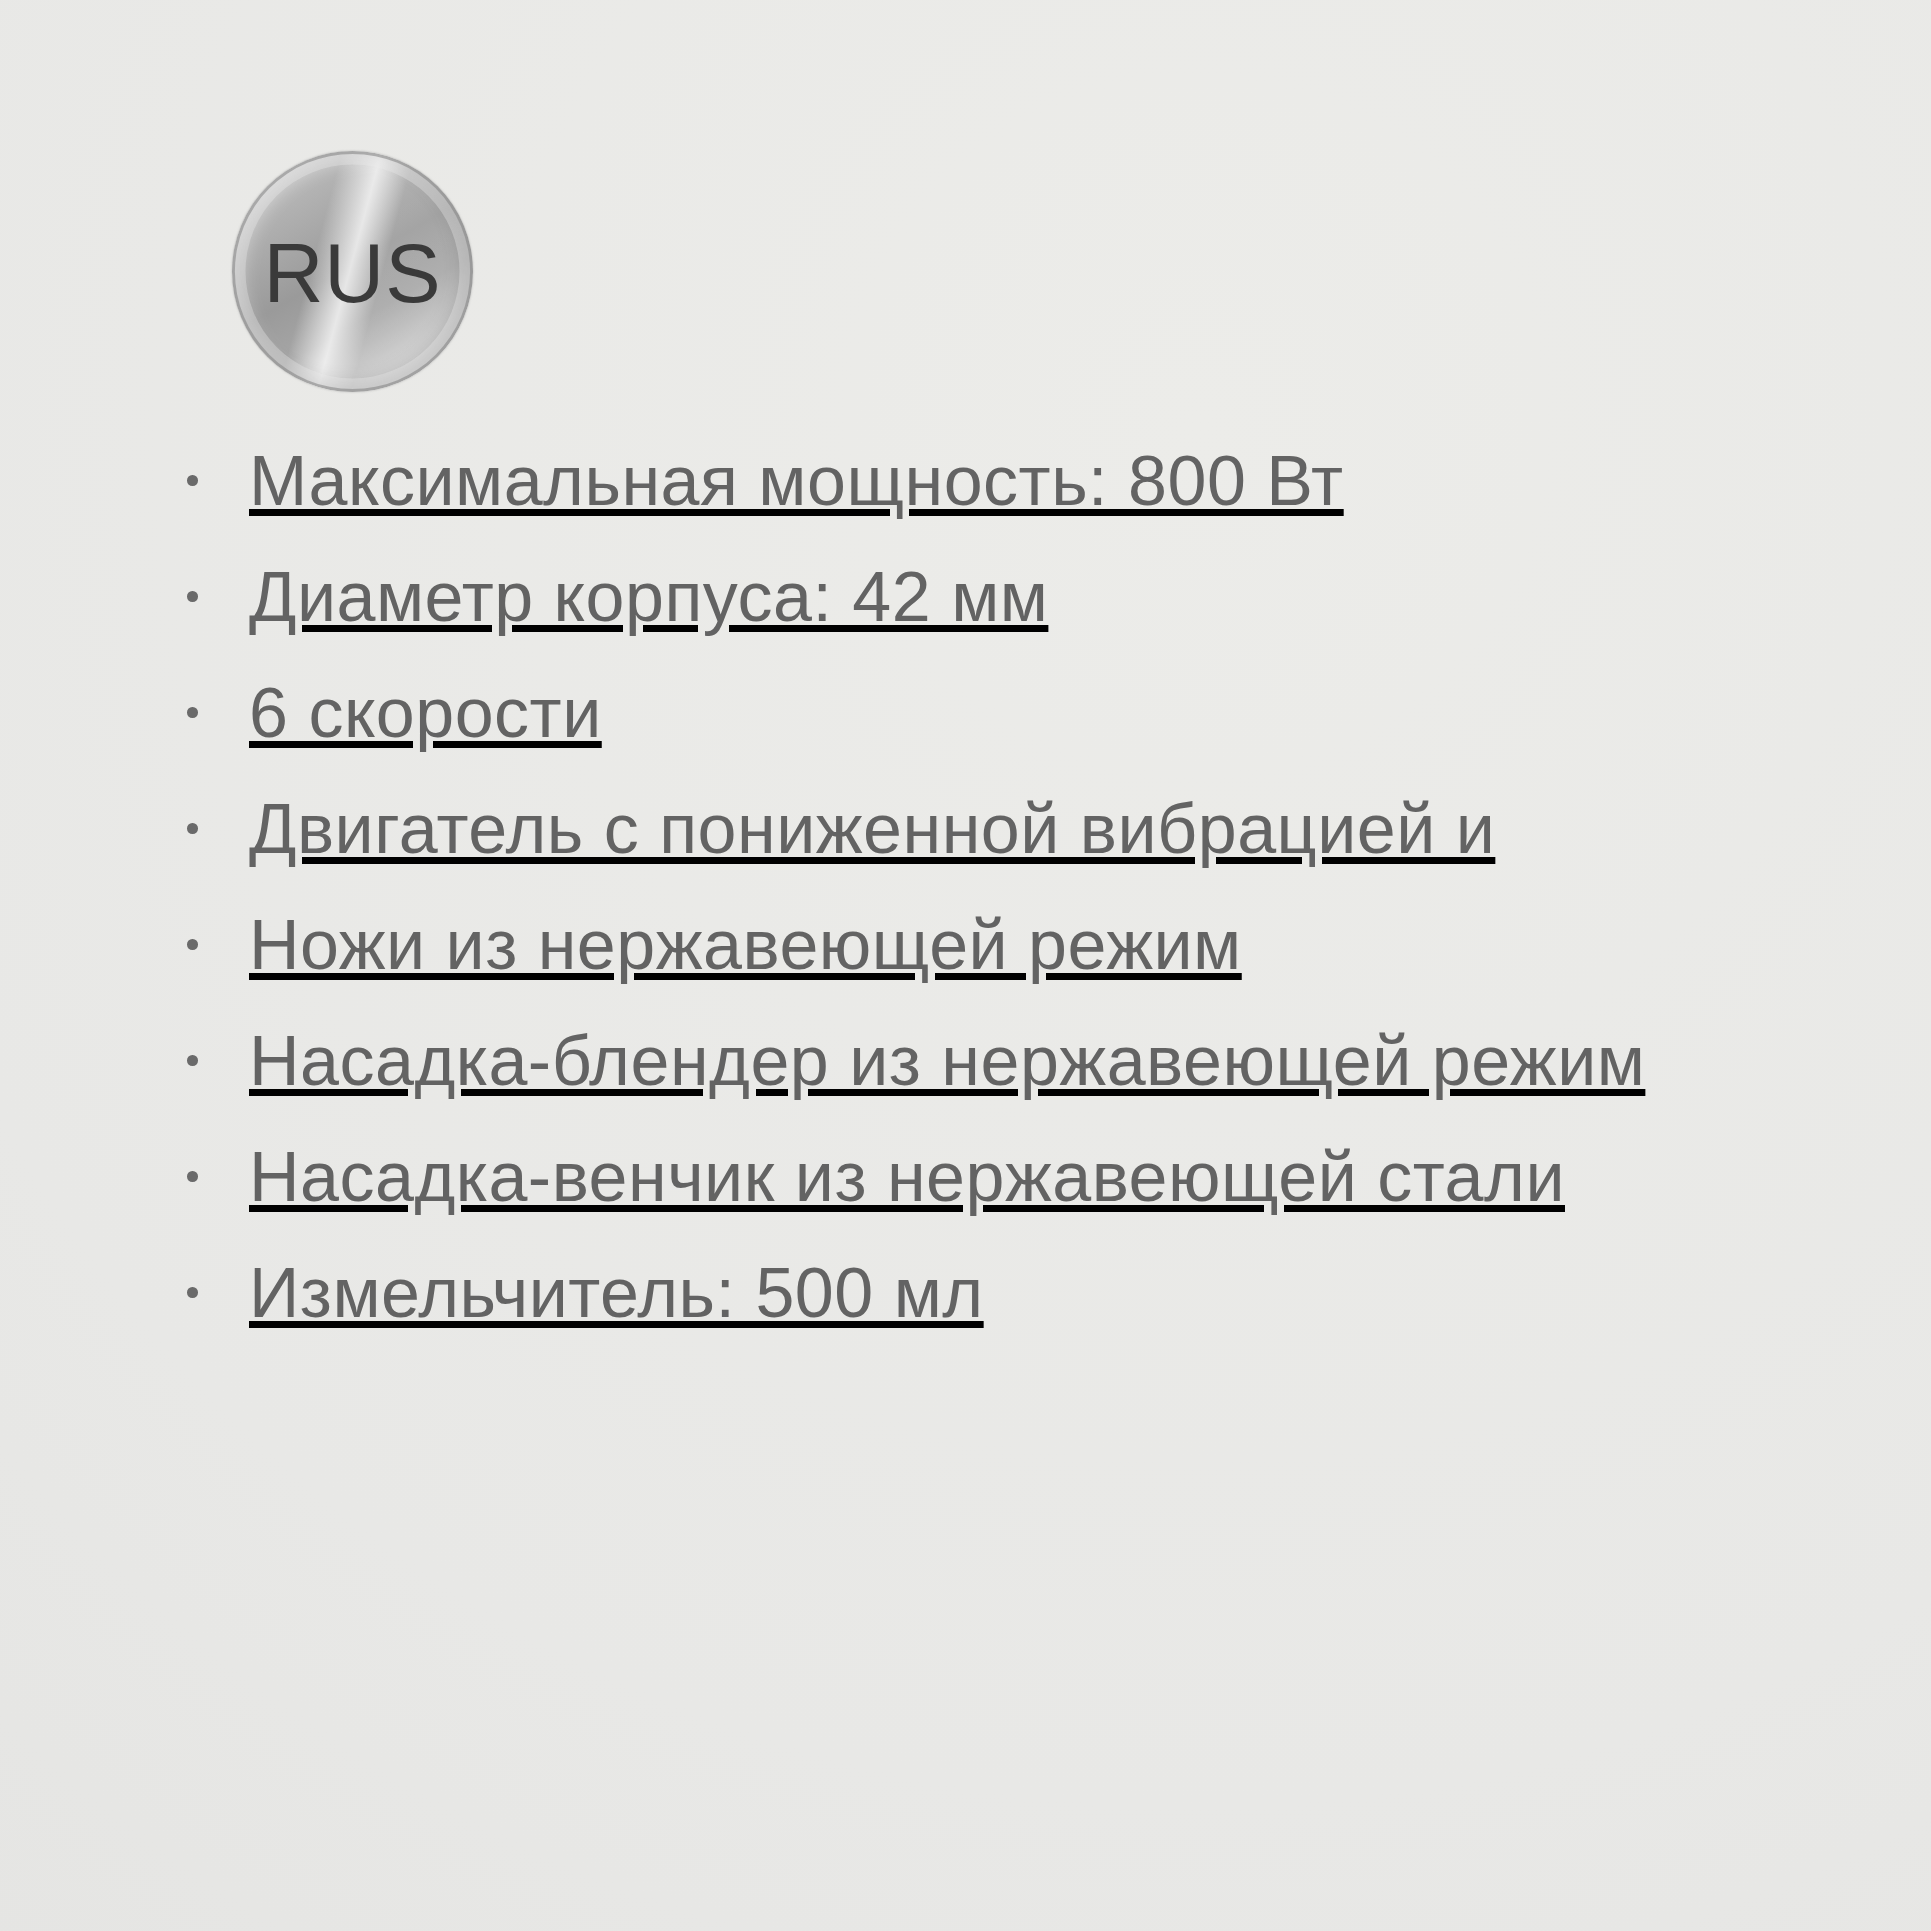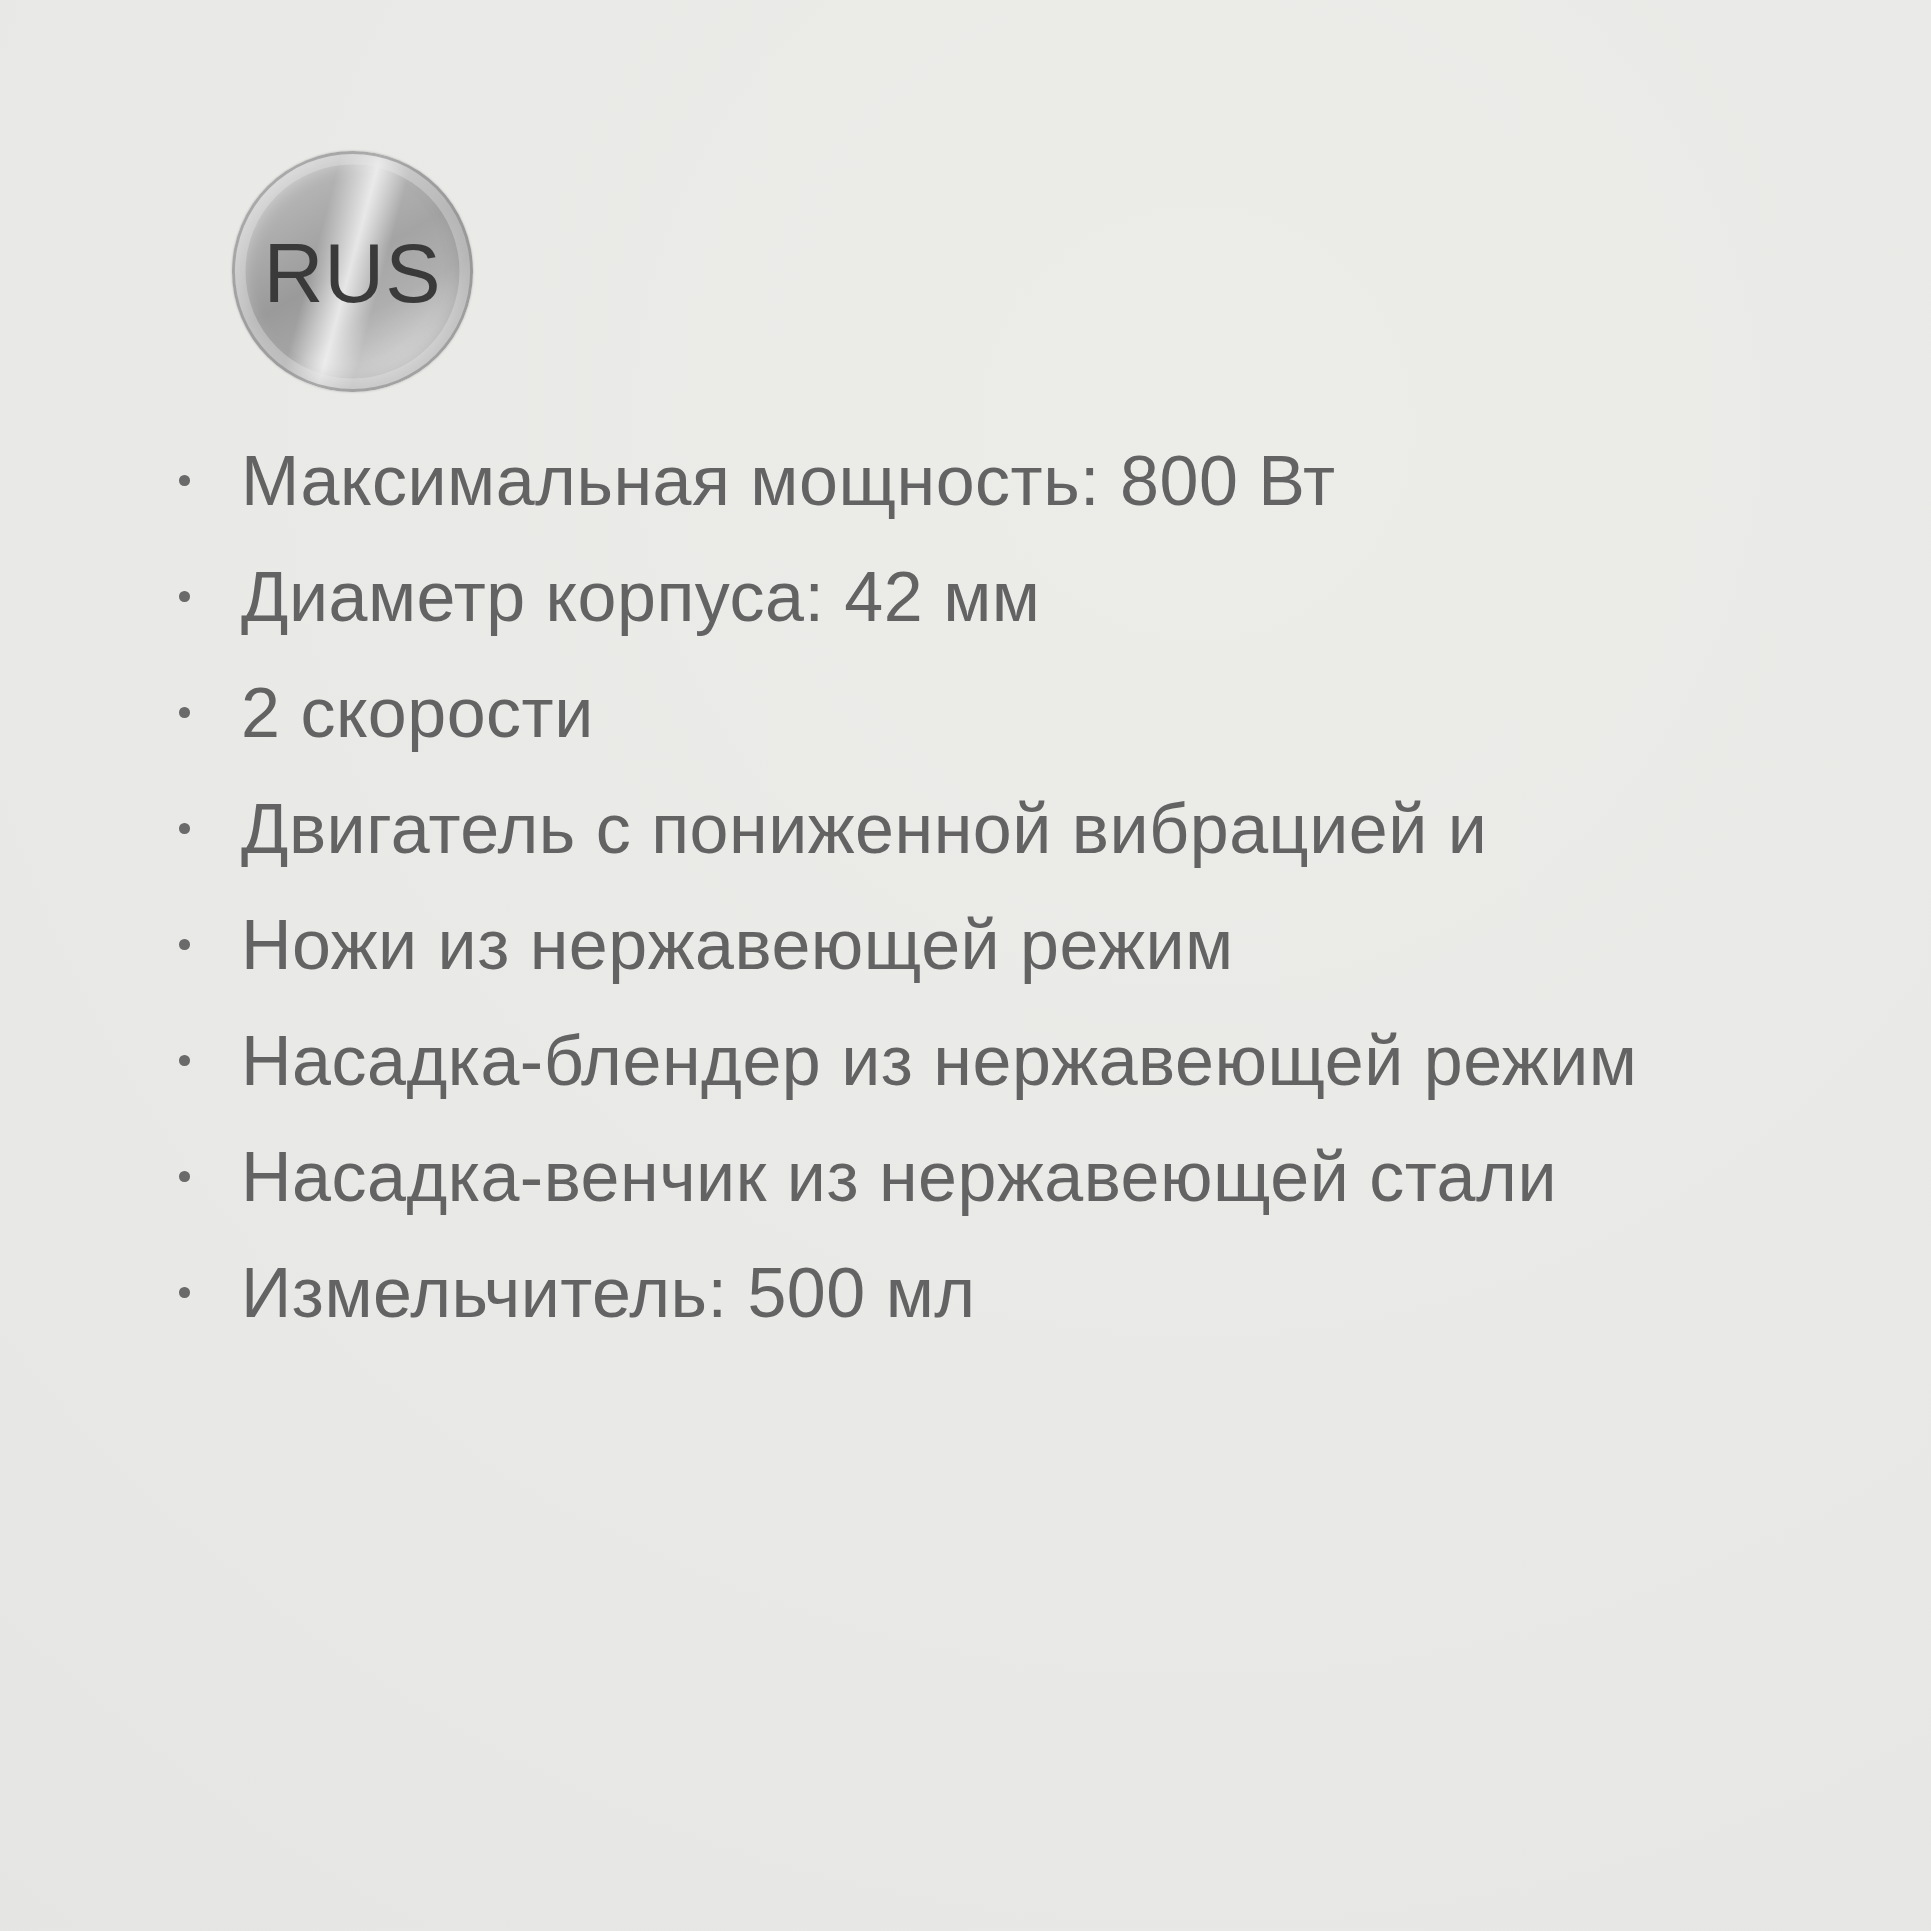--- a/index.html
+++ b/index.html
@@ -44,26 +44,27 @@
     font-size: 83px;
     font-weight: 500;
     letter-spacing: 1px;
     color: #3a3a3a;
     line-height: 1;
     transform: translateY(1.9px);
   }
   
   .spec-list {
     position: absolute;
-    left: 4px;
+    left: 12px;
     top: 423px;
     margin: 0;
     padding: 0 0 0 237px;
     list-style: none;
     width: 1641px;
+    text-decoration: underline;
   }
   .spec-item {
     position: relative;
     margin: 0;
     padding: 0;
   }
   .spec-item::before {
     content: "";
     position: absolute;
     left: -62px;
@@ -93,21 +94,21 @@
   </div>
 
   <ul class="spec-list">
       <li class="spec-item">
         <span class="line">Максимальная мощность: 800 Вт</span>
       </li>
       <li class="spec-item">
         <span class="line">Диаметр корпуса: 42 мм</span>
       </li>
       <li class="spec-item">
-        <span class="line">2 скорости</span>
+        <span class="line">6 скорости</span>
       </li>
       <li class="spec-item">
         <span class="line">Двигатель с пониженной вибрацией и</span>
       </li>
       <li class="spec-item">
         <span class="line">Ножи из нержавеющей режим</span>
       </li>
       <li class="spec-item">
         <span class="line">Насадка-блендер из нержавеющей режим</span>
       </li>

